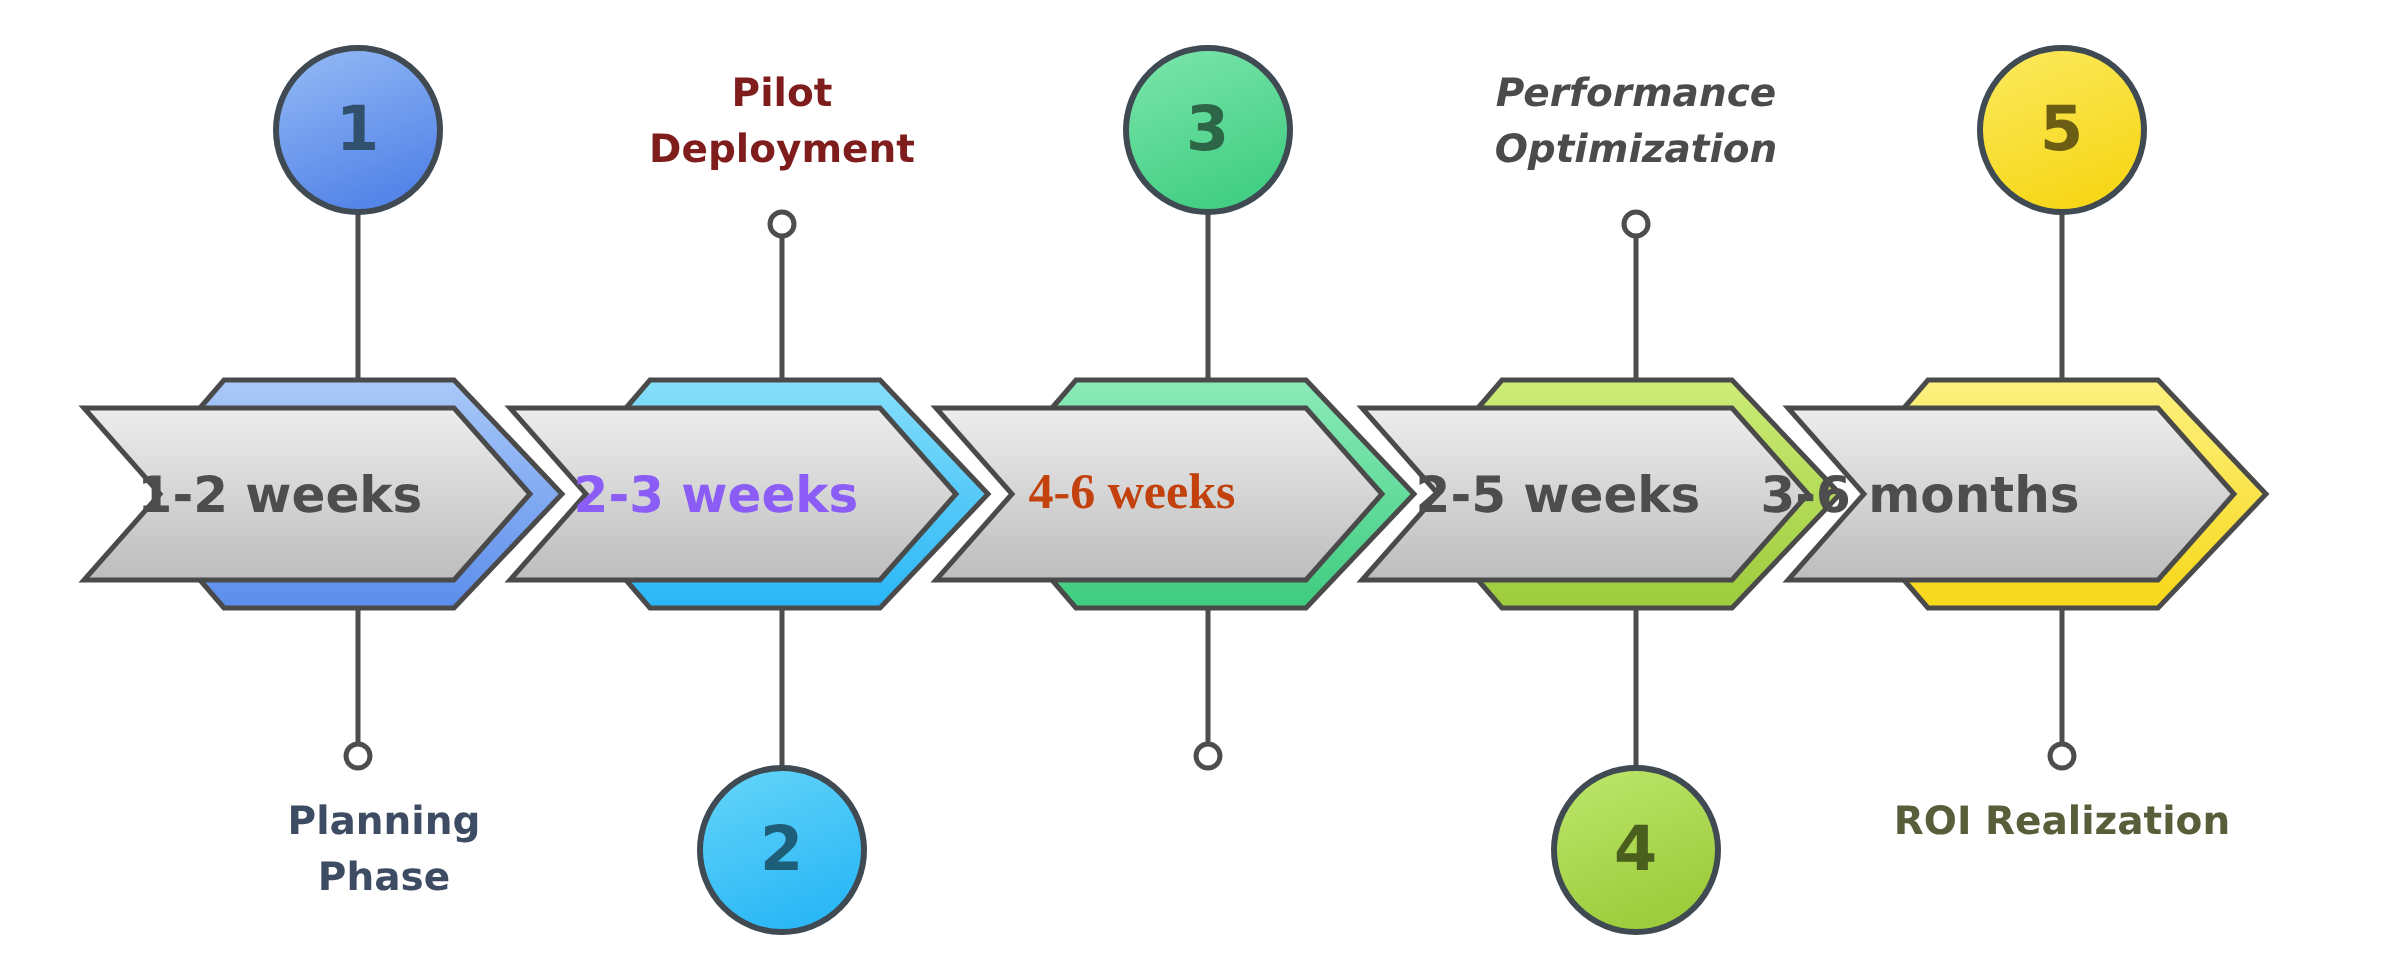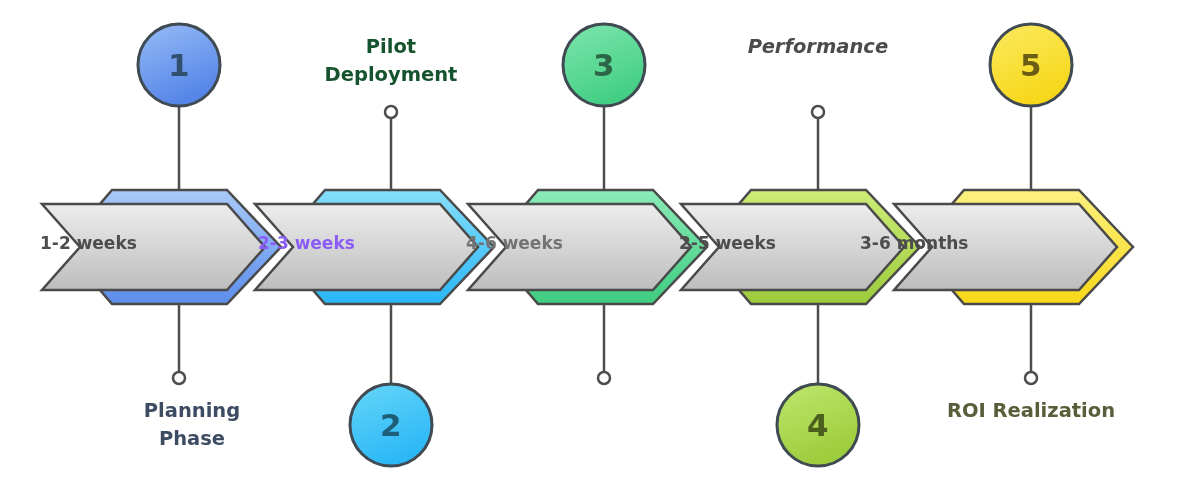--- a/index.html
+++ b/index.html
@@ -11,21 +11,21 @@
     overflow:hidden;
   }
   .layer{position:absolute;left:0;top:0;width:1200px;height:480px;}
   .num{
     position:absolute;width:82px;height:82px;
     text-align:center;line-height:82px;
     font-size:31px;font-weight:bold;letter-spacing:0.5px;
   }
   .duration{
     position:absolute;width:200px;top:233px;
-    font-size:17px;font-weight:bold;
+    text-align:center;font-size:25px;font-weight:bold;
   }
   .phase{
     position:absolute;width:240px;
     text-align:center;font-size:19.5px;font-weight:bold;line-height:27.5px;
   }
   .phase.pos-top{top:33px;}
   .phase.pos-bottom{top:397px;}
 </style>
 </head>
 <body>
@@ -117,33 +117,34 @@
   </svg>
 
   <div class="num" style="left: 138px; top: 24px; color: rgb(49, 80, 110);">1</div>
   <div class="num" style="left: 350px; top: 384px; color: rgb(30, 94, 120);">2</div>
   <div class="num" style="left: 563px; top: 24px; color: rgb(45, 101, 71);">3</div>
   <div class="num" style="left: 777px; top: 384px; color: rgb(74, 94, 30);">4</div>
   <div class="num" style="left: 990px; top: 24px; color: rgb(107, 94, 20);">5</div>
 
   <div class="duration" style="left: 40px; color: rgb(77, 77, 77);">1-2 weeks</div>
   <div class="duration" style="left: 258px; color: #8b5cf6;">2-3 weeks</div>
-  <div class="duration" style="left: 466px; color: #737373;">4-6 weeks</div>
+  <div class="duration" style="left: 466px; color: #c2410c; font-family: Liberation Serif, serif;">4-6 weeks</div>
   <div class="duration" style="left: 679px; color: rgb(77, 77, 77);">2-5 weeks</div>
   <div class="duration" style="left: 860px; color: rgb(77, 77, 77);">3-6 months</div>
 
   <div class="phase pos-bottom" style="left: 72px; color: rgb(62, 76, 99);">
     <div>Planning</div>
     <div>Phase</div>
   </div>
-  <div class="phase pos-top" style="left: 271px; color: #14532d;">
+  <div class="phase pos-top" style="left: 271px; color: #7f1d1d;">
     <div>Pilot</div>
     <div>Deployment</div>
   </div>
   <div class="phase pos-top" style="left: 698px; color: rgb(74, 75, 77); font-style: italic;">
     <div>Performance</div>
+    <div>Optimization</div>
   </div>
   <div class="phase pos-bottom" style="left: 911px; color: rgb(88, 94, 57);">
     <div>ROI Realization</div>
     <div></div>
   </div>
 
 </div>
 
 </body></html>

